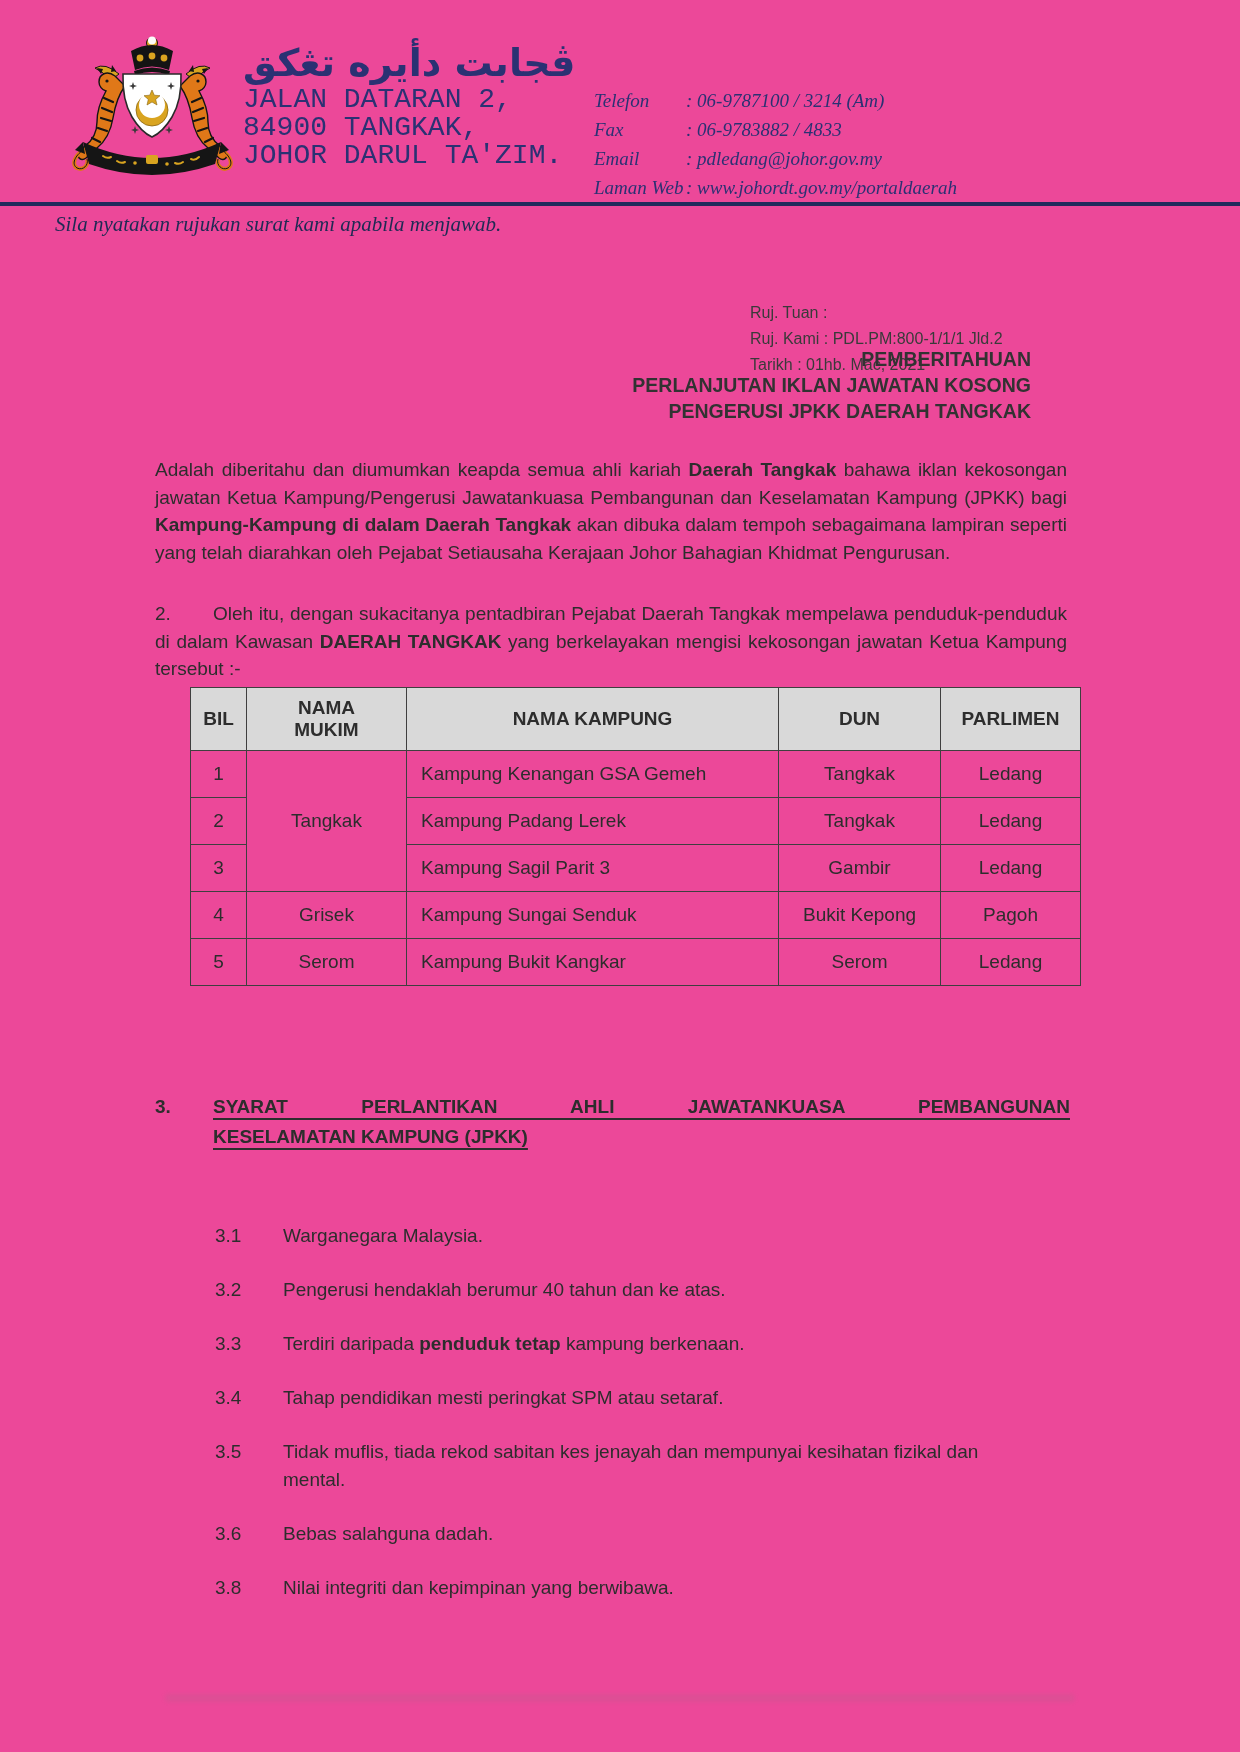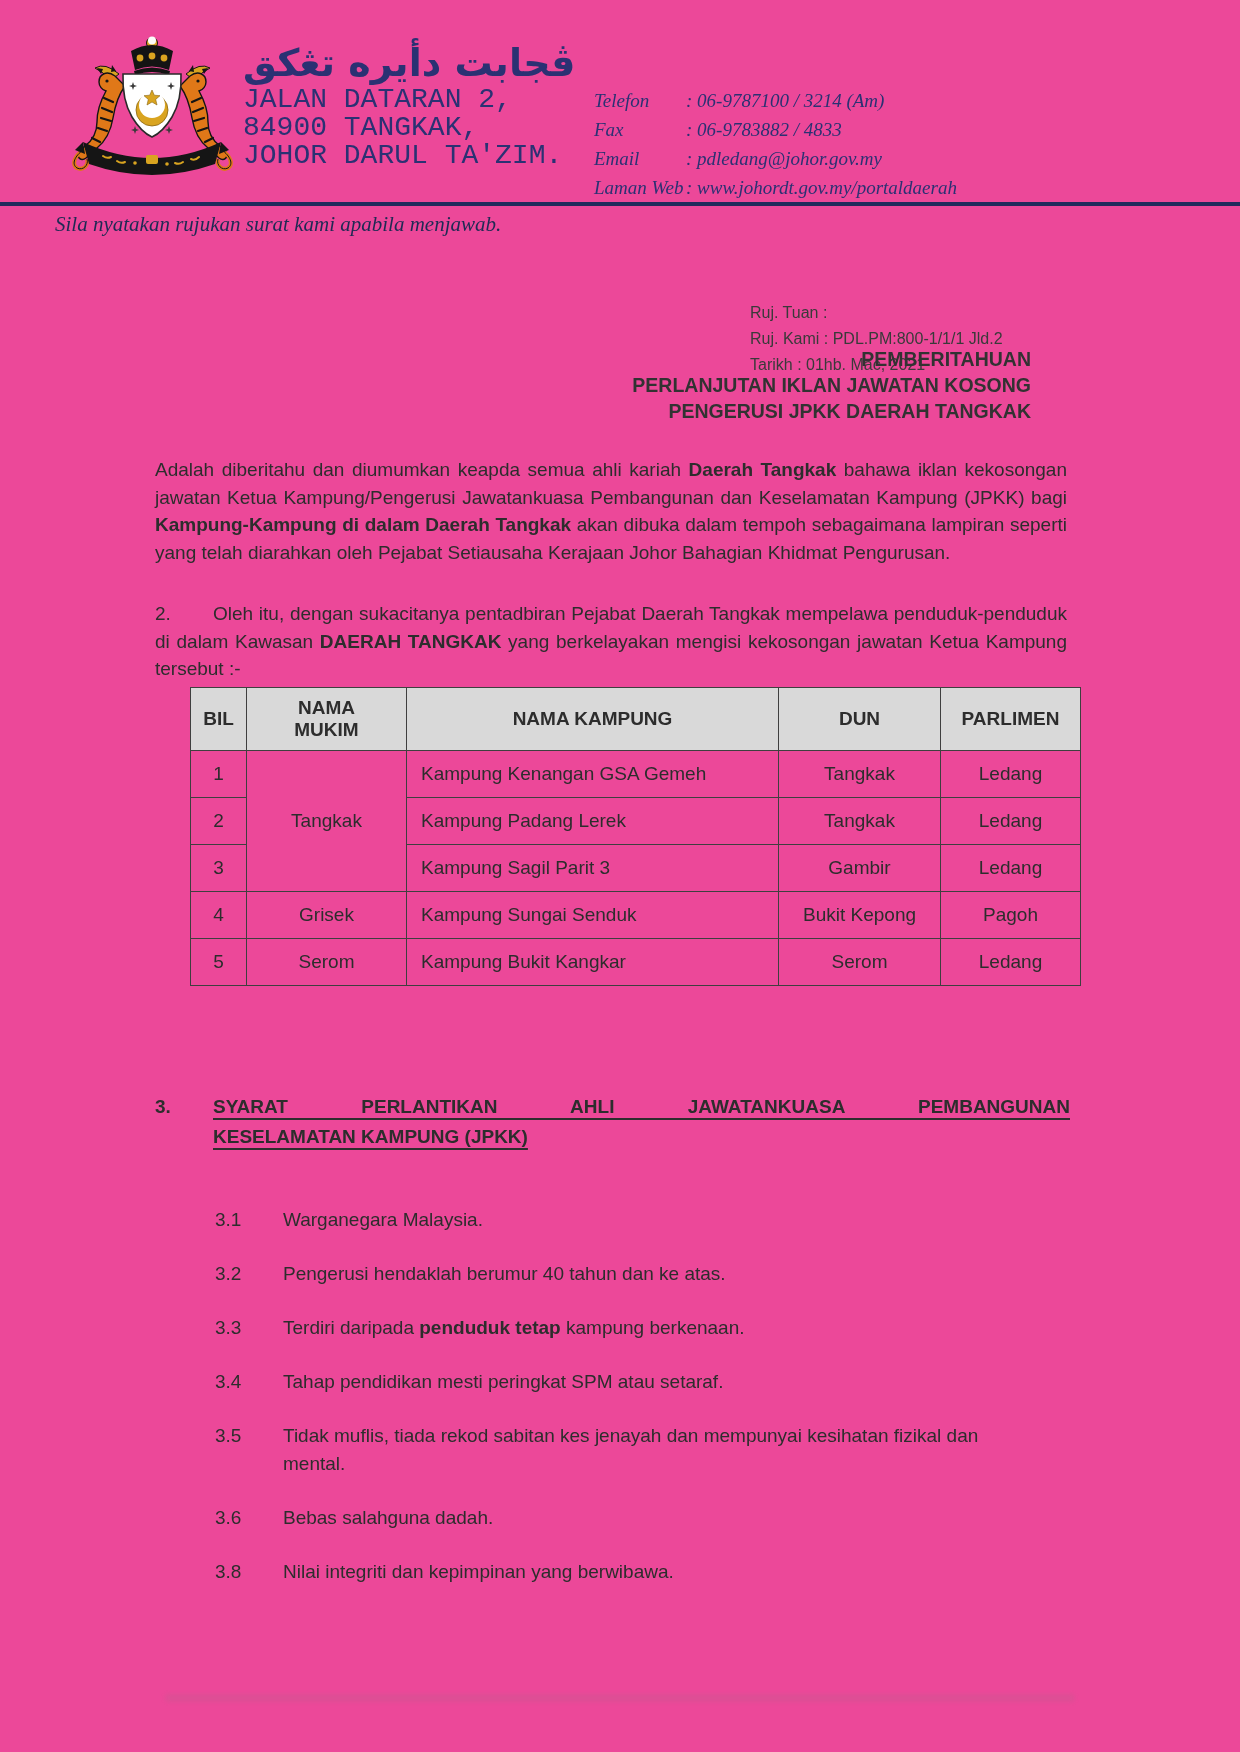--- a/index.html
+++ b/index.html
@@ -42,21 +42,21 @@
   td{height:36px;text-align:center;padding:5px 4px;}
   td.kampung{text-align:left;padding-left:14px;}
   
   .sec3{position:absolute;left:155px;top:1092px;width:915px;display:flex;font-size:19px;line-height:30px;font-weight:700;color:#2d2d2d;}
   .sec3-num{flex:0 0 58px;}
   .sec3-heading{flex:1;}
   .sec3-line{display:block;text-decoration:underline;text-decoration-thickness:2px;text-underline-offset:5px;}
   .sec3-line.justify{text-align:justify;text-align-last:justify;}
   
   .reqs{position:absolute;left:215px;top:1206px;width:800px;font-size:19px;line-height:28px;color:#2d2d2d;}
-  .req{display:flex;margin-bottom:26px;}
+  .req{display:flex;margin-bottom:26px;margin-top:16px;}
   .req-num{flex:0 0 68px;}
   .req-text{flex:1;}
   .req-text b{font-weight:700;}
   
   .scan-smudge{position:absolute;left:165px;top:1694px;width:910px;height:8px;background:rgba(120,120,120,.13);filter:blur(2px);border-radius:4px;}
 </style>
 </head>
 <body>
 
 <div class="page">

